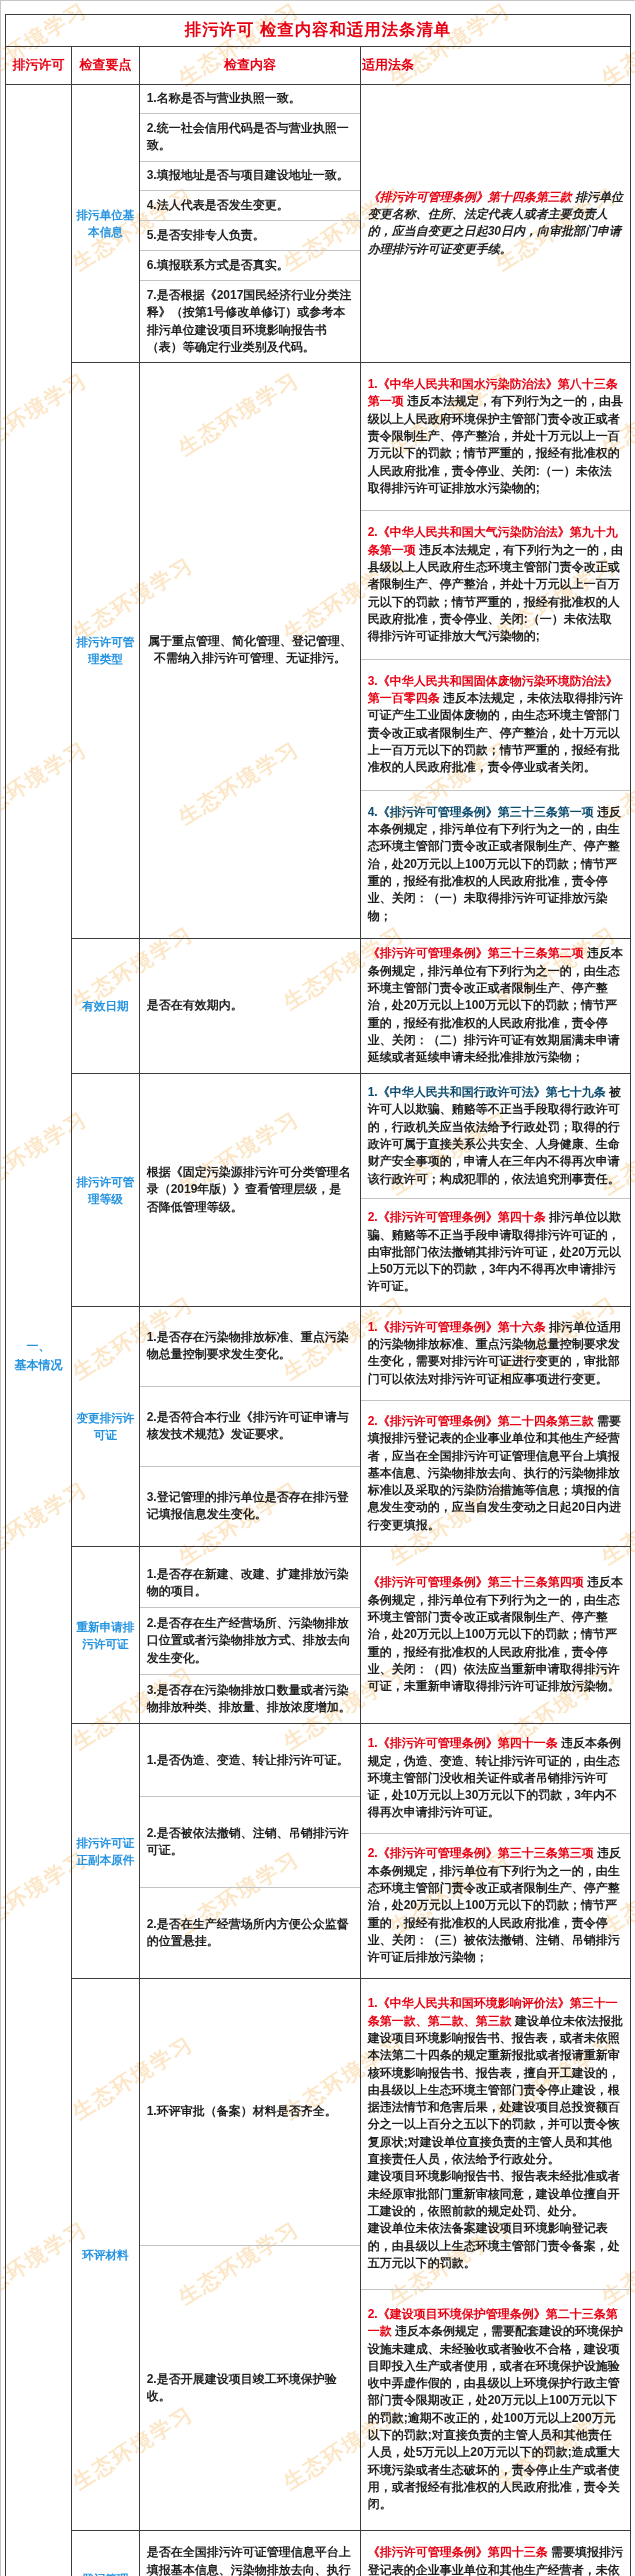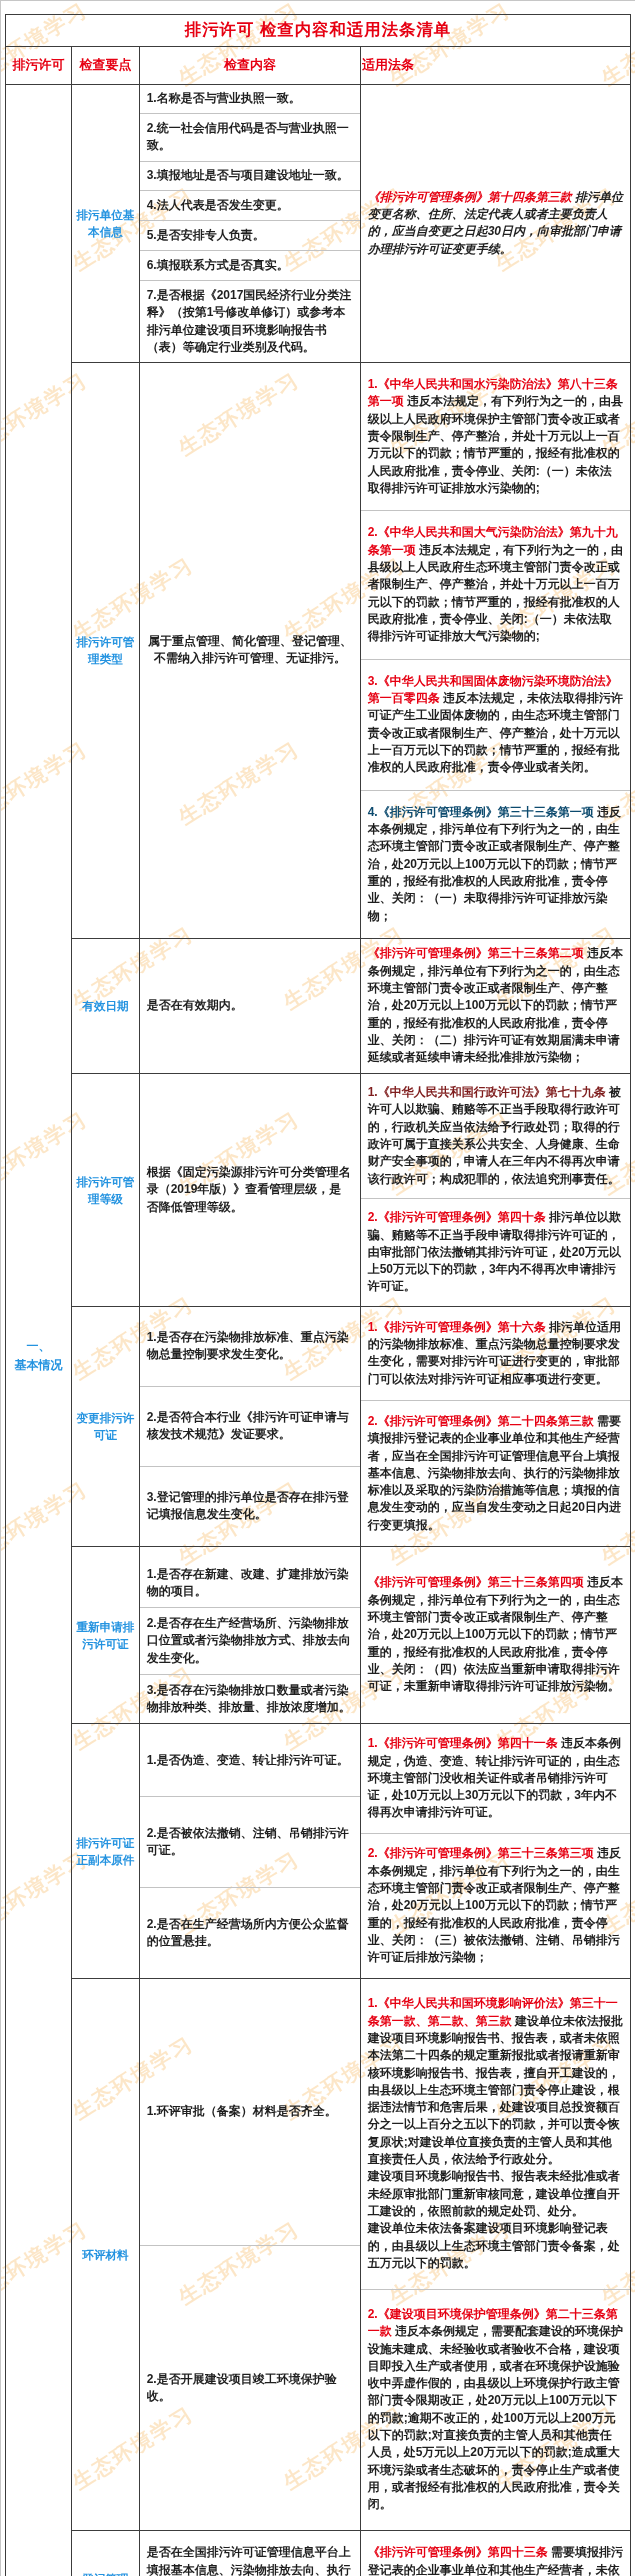--- a/index.html
+++ b/index.html
@@ -201,21 +201,21 @@
         <tr>
           <td class="point-td" style="color: rgb(36, 147, 224);">排污许可管理等级</td>
           <td class="cell-td">
             <div class="stack" style="min-height: 232px;">
               <div class="sub">根据《固定污染源排污许可分类管理名录（2019年版）》查看管理层级，是否降低管理等级。</div>
             </div>
           </td>
           <td class="cell-td">
             <div class="stack" style="min-height: 232px;">
               <div class="sub">
-                <div><span class="law-ref" style="color: #7f1d1d;">1.《中华人民共和国行政许可法》第七十九条 </span><span class="law-txt">被许可人以欺骗、贿赂等不正当手段取得行政许可的，行政机关应当依法给予行政处罚；取得的行政许可属于直接关系公共安全、人身健康、生命财产安全事项的，申请人在三年内不得再次申请该行政许可；构成犯罪的，依法追究刑事责任。</span></div>
+                <div><span class="law-ref" style="color: #0c4a6e;">1.《中华人民共和国行政许可法》第七十九条 </span><span class="law-txt">被许可人以欺骗、贿赂等不正当手段取得行政许可的，行政机关应当依法给予行政处罚；取得的行政许可属于直接关系公共安全、人身健康、生命财产安全事项的，申请人在三年内不得再次申请该行政许可；构成犯罪的，依法追究刑事责任。</span></div>
               </div>
               <div class="sub">
                 <div><span class="law-ref" style="color: rgb(230, 0, 18);">2.《排污许可管理条例》第四十条 </span><span class="law-txt">排污单位以欺骗、贿赂等不正当手段申请取得排污许可证的，由审批部门依法撤销其排污许可证，处20万元以上50万元以下的罚款，3年内不得再次申请排污许可证。</span></div>
               </div>
             </div>
           </td>
         </tr>
         <tr>
           <td class="point-td" style="color: rgb(36, 147, 224);">变更排污许可证</td>
           <td class="cell-td">

